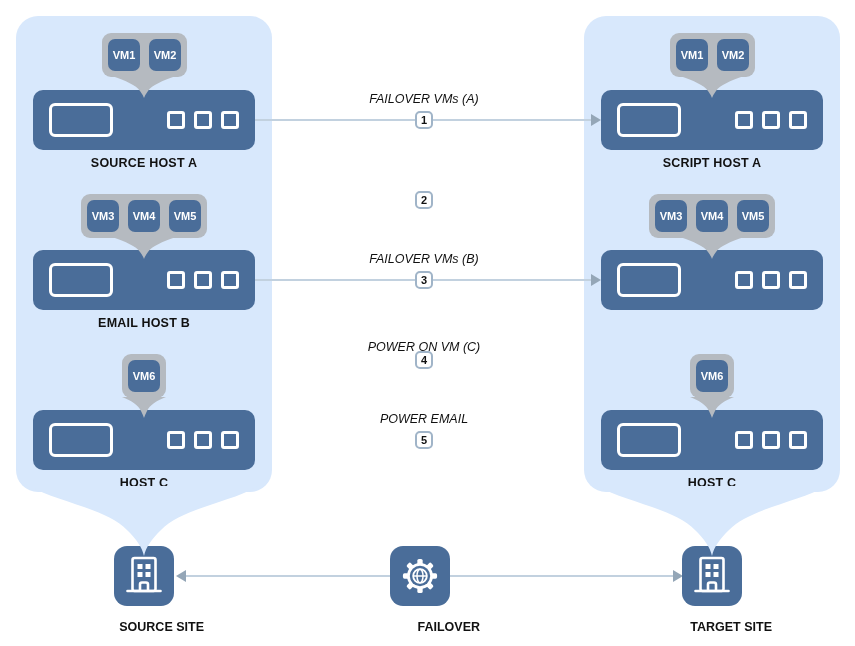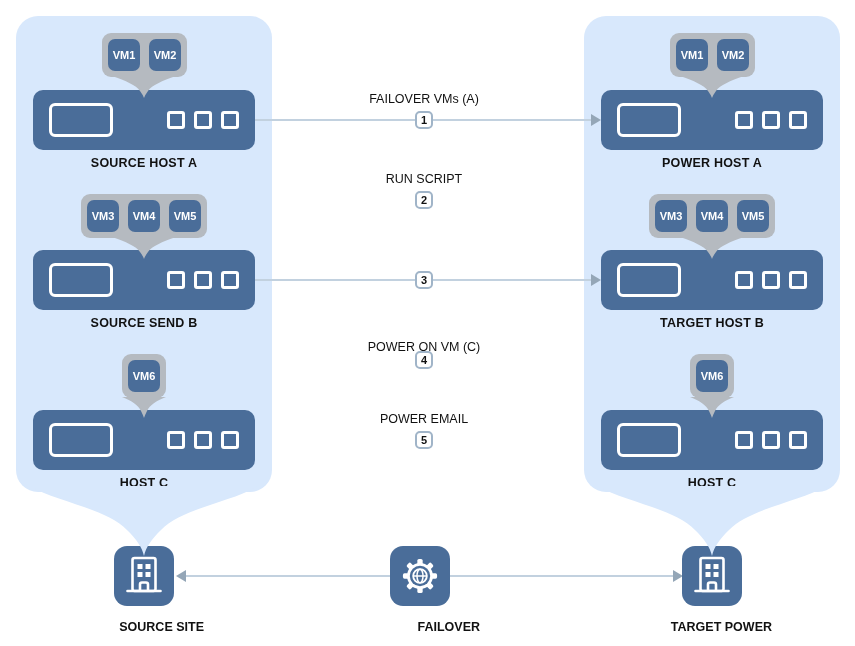--- a/index.html
+++ b/index.html
@@ -34,21 +34,21 @@
   }
   .callout-tail{position:absolute;z-index:4;pointer-events:none;}
   .callout-tail path{fill:var(--callout_gray,#b5bac0);}
   .vm{
     width:32px;height:32px;background:var(--host_blue,#4a6d99);color:#fff;
     border-radius:7px;display:flex;align-items:center;justify-content:center;
     font-size:11px;font-weight:bold;
   }
   .step-label{
     position:absolute;left:324px;width:200px;text-align:center;
-    font-size:12.5px;z-index:2;
+    font-style:italic;font-size:12.5px;z-index:2;
   }
   .badge{
     position:absolute;left:415px;width:18px;height:18px;box-sizing:border-box;
     background:#fff;border:2px solid var(--badge_border,#a0b4c8);border-radius:5px;
     display:flex;align-items:center;justify-content:center;
     font-size:11px;font-weight:bold;z-index:5;
   }
   .line{position:absolute;height:2px;background:var(--arrow_line,#c2d1df);z-index:2;}
   .head-right{
     position:absolute;width:0;height:0;z-index:2;
@@ -106,51 +106,50 @@
   <div class="host-label" style="left:33px;top:156px;">SOURCE HOST A</div>
 
   <div class="host" style="left:33px;top:250px;">
     <div class="screen"></div>
     <div class="dots">
         <span class="dot"></span>
         <span class="dot"></span>
         <span class="dot"></span>
       </div>
   </div>
-  <div class="host-label" style="left:33px;top:316px;">SOURCE SEND B</div>
+  <div class="host-label" style="left:33px;top:316px;">EMAIL HOST B</div>
 
   <div class="host" style="left:33px;top:410px;">
     <div class="screen"></div>
     <div class="dots">
         <span class="dot"></span>
         <span class="dot"></span>
         <span class="dot"></span>
       </div>
   </div>
   <div class="host-label" style="left:33px;top:476px;">HOST C</div>
 
   <div class="host" style="left:601px;top:90px;">
     <div class="screen"></div>
     <div class="dots">
         <span class="dot"></span>
         <span class="dot"></span>
         <span class="dot"></span>
       </div>
   </div>
-  <div class="host-label" style="left:601px;top:156px;">POWER HOST A</div>
+  <div class="host-label" style="left:601px;top:156px;">SCRIPT HOST A</div>
 
   <div class="host" style="left:601px;top:250px;">
     <div class="screen"></div>
     <div class="dots">
         <span class="dot"></span>
         <span class="dot"></span>
         <span class="dot"></span>
       </div>
   </div>
-  <div class="host-label" style="left:601px;top:316px;">TARGET HOST B</div>
 
   <div class="host" style="left:601px;top:410px;">
     <div class="screen"></div>
     <div class="dots">
         <span class="dot"></span>
         <span class="dot"></span>
         <span class="dot"></span>
       </div>
   </div>
   <div class="host-label" style="left:601px;top:476px;">HOST C</div>
@@ -199,23 +198,23 @@
   <div class="callout" style="left:690px;top:354px;">
     <span class="vm">VM6</span>
   </div>
   <svg class="callout-tail" style="left:690px;top:397px;" width="44" height="21" viewBox="0 0 44 21">
       <path d="M0,0 C10,4 16,8 19,14 Q21,18 22,21 Q23,18 25,14 C28,8 34,4 44,0 Z"></path>
     </svg>
 
   <div class="step-label" style="top:92px;">FAILOVER VMs (A)</div>
   <div class="badge" style="top:111px;">1</div>
 
-  <div class="step-label" style="top:172px;">RUN SCRIPT</div>
   <div class="badge" style="top:191px;">2</div>
 
+  <div class="step-label" style="top:252px;">FAILOVER VMs (B)</div>
   <div class="badge" style="top:271px;">3</div>
 
   <div class="step-label" style="top:332px;margin-top:8px;">POWER ON VM (C)</div>
   <div class="badge" style="top:351px;">4</div>
 
   <div class="step-label" style="top:412px;">POWER EMAIL</div>
   <div class="badge" style="top:431px;">5</div>
 
   <div class="site" style="left:114px;">
     <svg width="36" height="40" viewBox="0 0 36 40">
@@ -255,15 +254,15 @@
     <svg width="36" height="40" viewBox="0 0 36 40">
       <rect class="icon-stroke" x="6.5" y="2" width="23" height="33" rx="2" stroke-width="2.6"></rect>
       <rect x="11.5" y="8" width="5" height="5" fill="#fff"></rect>
       <rect x="19.5" y="8" width="5" height="5" fill="#fff"></rect>
       <rect x="11.5" y="16" width="5" height="5" fill="#fff"></rect>
       <rect x="19.5" y="16" width="5" height="5" fill="#fff"></rect>
       <path class="icon-stroke" d="M14,35 V28.5 Q14,26.5 16,26.5 H20 Q22,26.5 22,28.5 V35" stroke-width="2.6"></path>
       <line class="icon-stroke" x1="1.5" y1="35" x2="34.5" y2="35" stroke-width="2.6" stroke-linecap="round"></line>
     </svg>
   </div>
-  <div class="site-label" style="left:652px;">TARGET POWER</div>
+  <div class="site-label" style="left:652px;">TARGET SITE</div>
 
 </div>
 
 </body></html>

